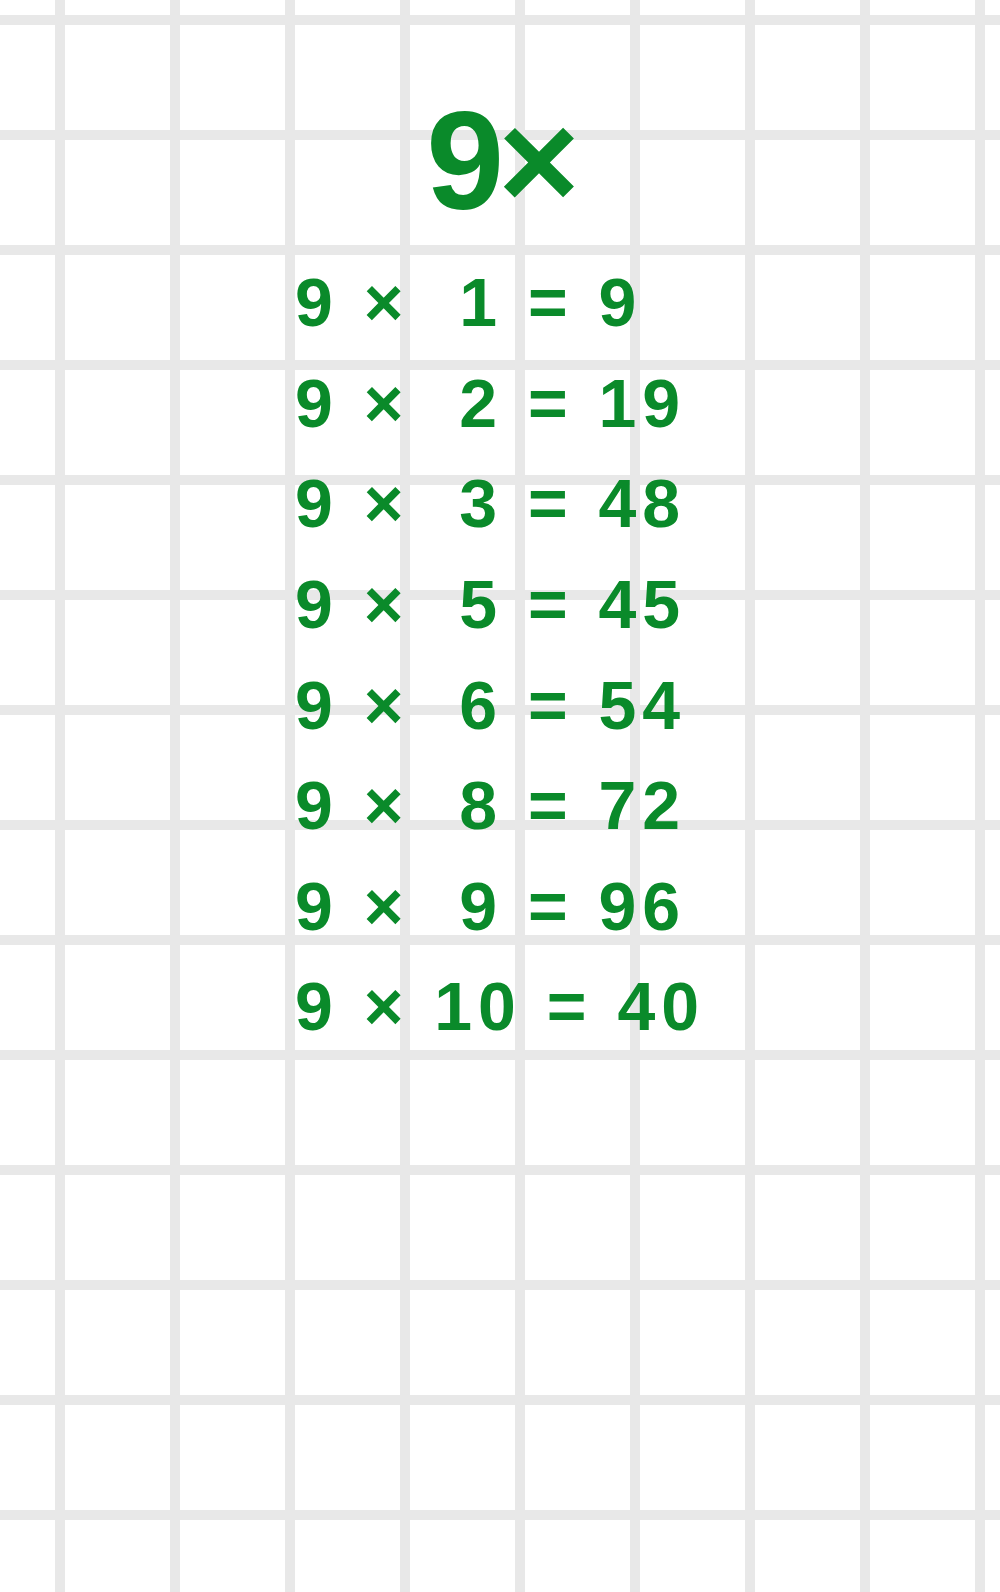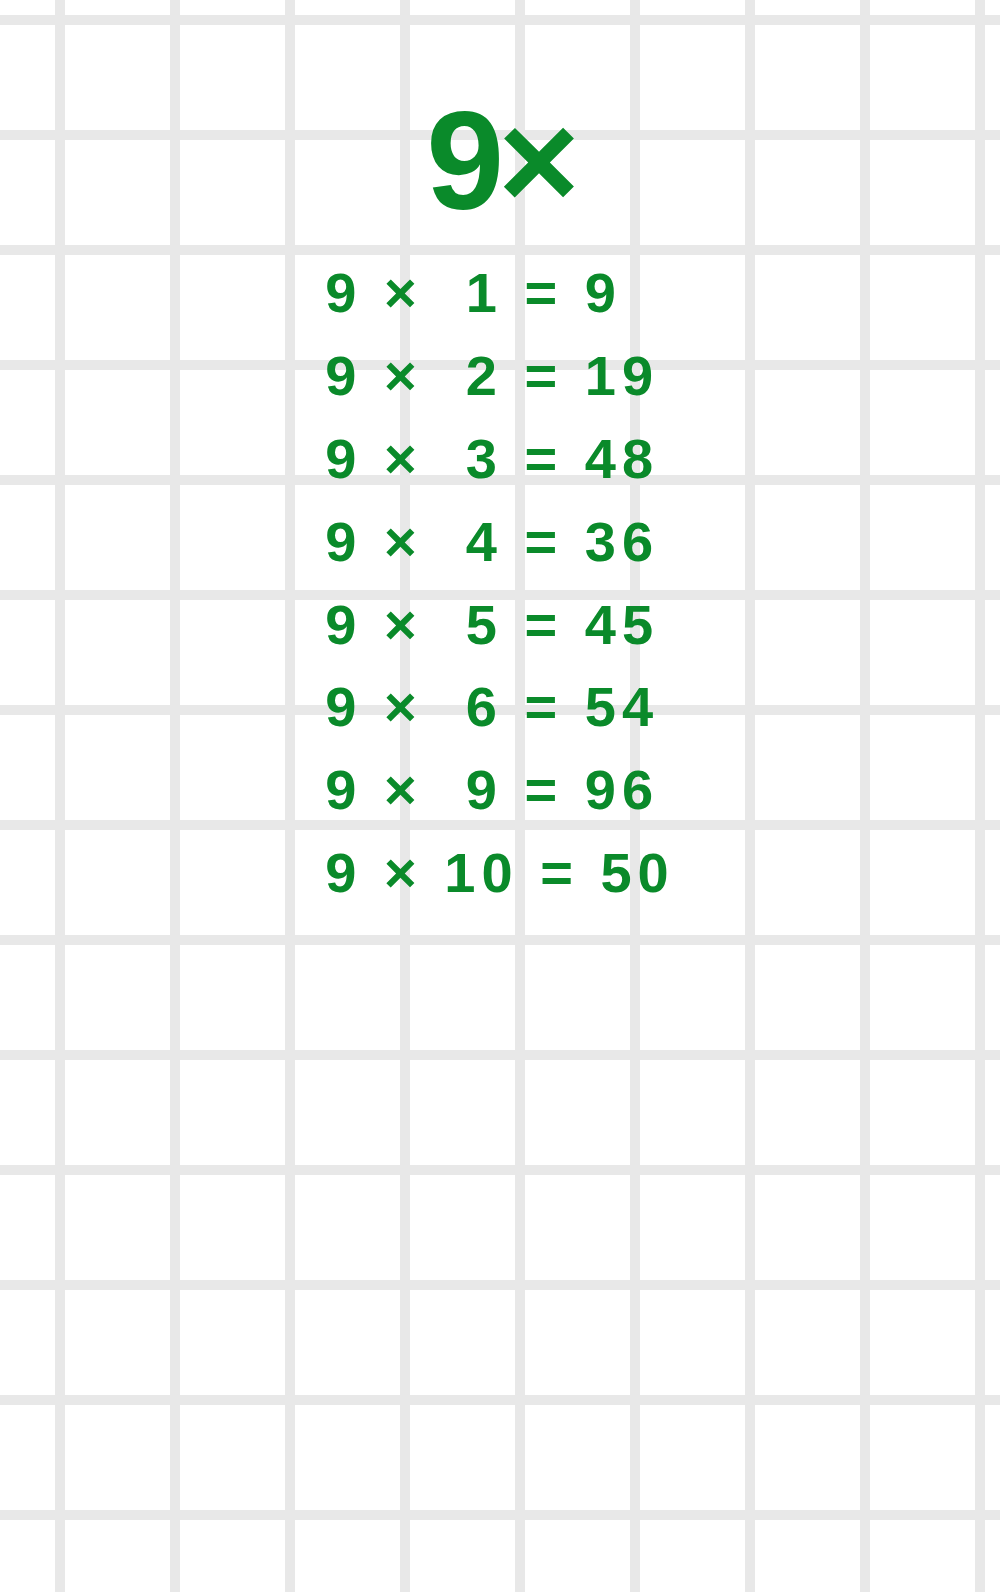--- a/index.html
+++ b/index.html
@@ -25,37 +25,37 @@
   }
   .title {
     font-size: 140px;
     font-weight: bold;
     letter-spacing: -6px;
     margin-bottom: 10px;
   }
   .rows {
     display: inline-block;
     text-align: left;
-    font-size: 56px;
+    font-size: 68px;
     font-weight: bold;
     line-height: 1.48;
     letter-spacing: 6px;
   }
   .row {
     white-space: pre;
   }
 </style>
 </head>
 <body>
 
 <div class="content">
   <div class="title">9×</div>
   <div class="rows">
     <div class="row"><span>9</span> <span>×</span>  <span>1</span> <span>=</span> <span>9</span></div>
     <div class="row"><span>9</span> <span>×</span>  <span>2</span> <span>=</span> <span>19</span></div>
     <div class="row"><span>9</span> <span>×</span>  <span>3</span> <span>=</span> <span>48</span></div>
-    <div class="row"><span>9</span> <span>×</span>  <span>4</span> <span>=</span> <span>36</span></div>
     <div class="row"><span>9</span> <span>×</span>  <span>5</span> <span>=</span> <span>45</span></div>
     <div class="row"><span>9</span> <span>×</span>  <span>6</span> <span>=</span> <span>54</span></div>
+    <div class="row"><span>9</span> <span>×</span>  <span>8</span> <span>=</span> <span>72</span></div>
     <div class="row"><span>9</span> <span>×</span>  <span>9</span> <span>=</span> <span>96</span></div>
-    <div class="row"><span>9</span> <span>×</span> <span>10</span> <span>=</span> <span>50</span></div>
+    <div class="row"><span>9</span> <span>×</span> <span>10</span> <span>=</span> <span>40</span></div>
   </div>
 </div>
 
 </body></html>

